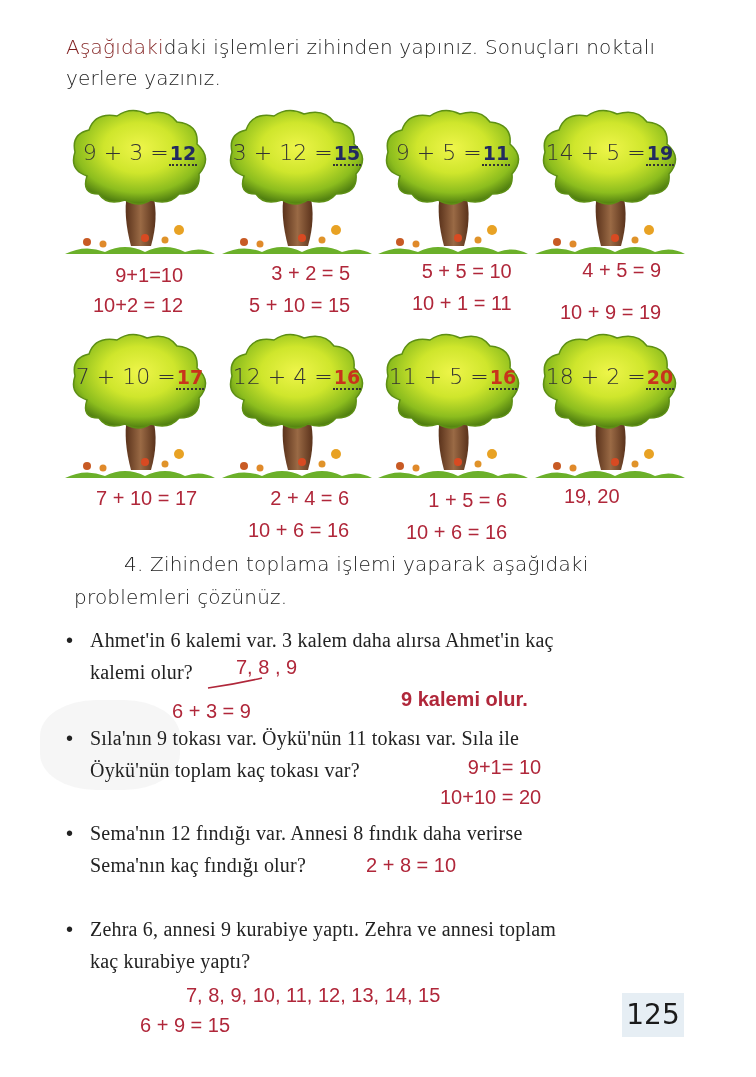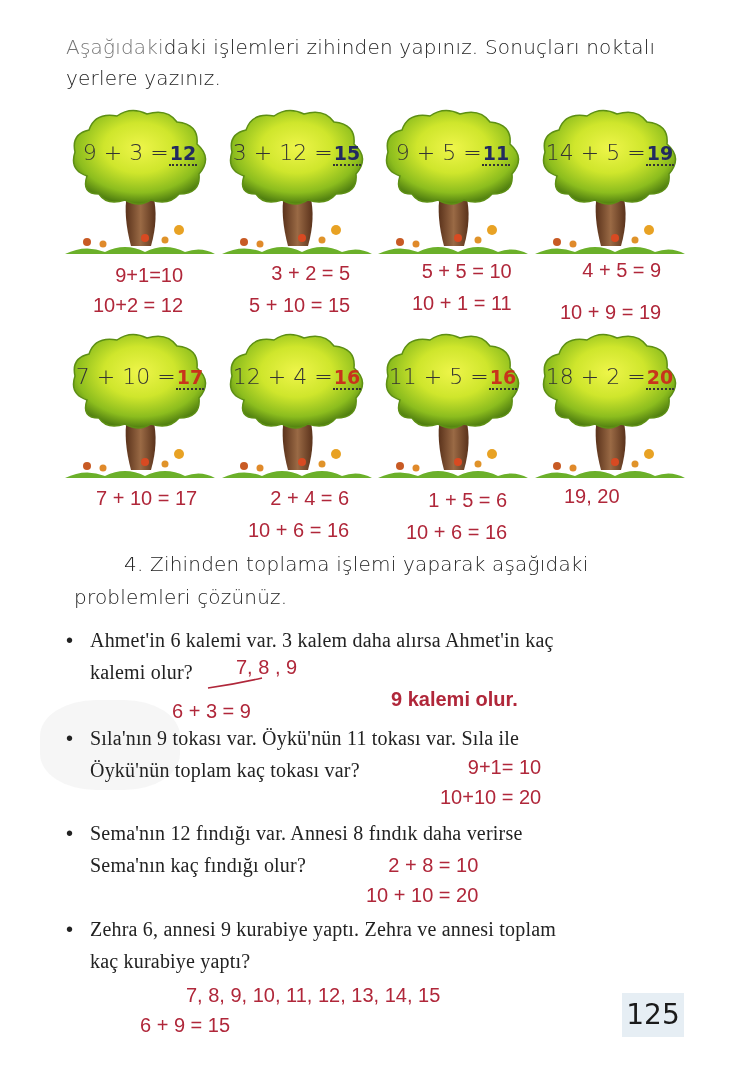--- a/index.html
+++ b/index.html
@@ -6,21 +6,21 @@
   body {
     width: 756px; height: 1077px; position: relative; overflow: hidden;
     background: #ffffff;
     font-family: "DejaVu Sans", sans-serif;
     color: #1c1c1c;
   }
   .print { font-family: "DejaVu Sans", sans-serif; font-weight: 300; color: #222; letter-spacing: 0.2px; }
   .hand { font-family: "Liberation Sans", sans-serif; color: #b0273a; }
   .abs { position: absolute; }
   .intro { left: 66px; top: 32px; font-size: 20px; line-height: 31px; }
-  .intro .faded { color: #737373; }
+  .intro .faded { color: #7f1d1d; }
 
   .tree { position: absolute; width: 150px; height: 150px; }
   .tree svg { position: absolute; left: 0; top: 0; }
   .eq {
     position: absolute; left: 0; width: 150px; top: 34px; text-align: center;
     font-size: 22px; font-weight: 300; color: #333; white-space: nowrap;
   }
   .eq .ans { font-weight: 600; font-size: 19px; color: #222a60; border-bottom: 2px dotted #333; padding: 0 1px; }
   .eq .ans.red { color: #c8341c; }
 
@@ -167,21 +167,21 @@
   <div class="qtext">
     <div>Ahmet'in 6 kalemi var. 3 kalem daha alırsa Ahmet'in kaç</div>
     <div>kalemi olur?</div>
   </div>
 </div>
 <div class="work hand" style="left:236px;top:652px;">7, 8 , 9</div>
 <svg class="abs" style="left:206px;top:676px;" width="60" height="14">
     <path d="M2 12 Q30 8 56 2" stroke="#b0273a" stroke-width="1.6" fill="none"></path>
   </svg>
 <div class="work hand" style="left:172px;top:684px;margin-top:12px;">6 + 3 = 9</div>
-<div class="work hand" style="left:391px;top:684px;font-weight:700;">9 kalemi olur.</div>
+<div class="work hand" style="left:401px;top:684px;font-weight:700;">9 kalemi olur.</div>
 
 <div class="q print" style="top:722px;">
   <span class="bullet">•</span>
   <div class="qtext">
     <div>Sıla'nın 9 tokası var. Öykü'nün 11 tokası var. Sıla ile</div>
     <div>Öykü'nün toplam kaç tokası var?</div>
   </div>
 </div>
 <div class="work hand" style="left:440px;top:752px;">
   <div>9+1= 10</div>
@@ -190,21 +190,20 @@
 
 <div class="q print" style="top:817px;">
   <span class="bullet">•</span>
   <div class="qtext">
     <div>Sema'nın 12 fındığı var. Annesi 8 fındık daha verirse</div>
     <div>Sema'nın kaç fındığı olur?</div>
   </div>
 </div>
 <div class="work hand" style="left:366px;top:850px;">
   <div>2 + 8 = 10</div>
-  <div>10 + 10 = 20</div>
 </div>
 
 <div class="q print" style="top:913px;">
   <span class="bullet">•</span>
   <div class="qtext">
     <div>Zehra 6, annesi 9 kurabiye yaptı. Zehra ve annesi toplam</div>
     <div>kaç kurabiye yaptı?</div>
   </div>
 </div>
 <div class="work hand" style="left:186px;top:980px;">7, 8, 9, 10, 11, 12, 13, 14, 15</div>

